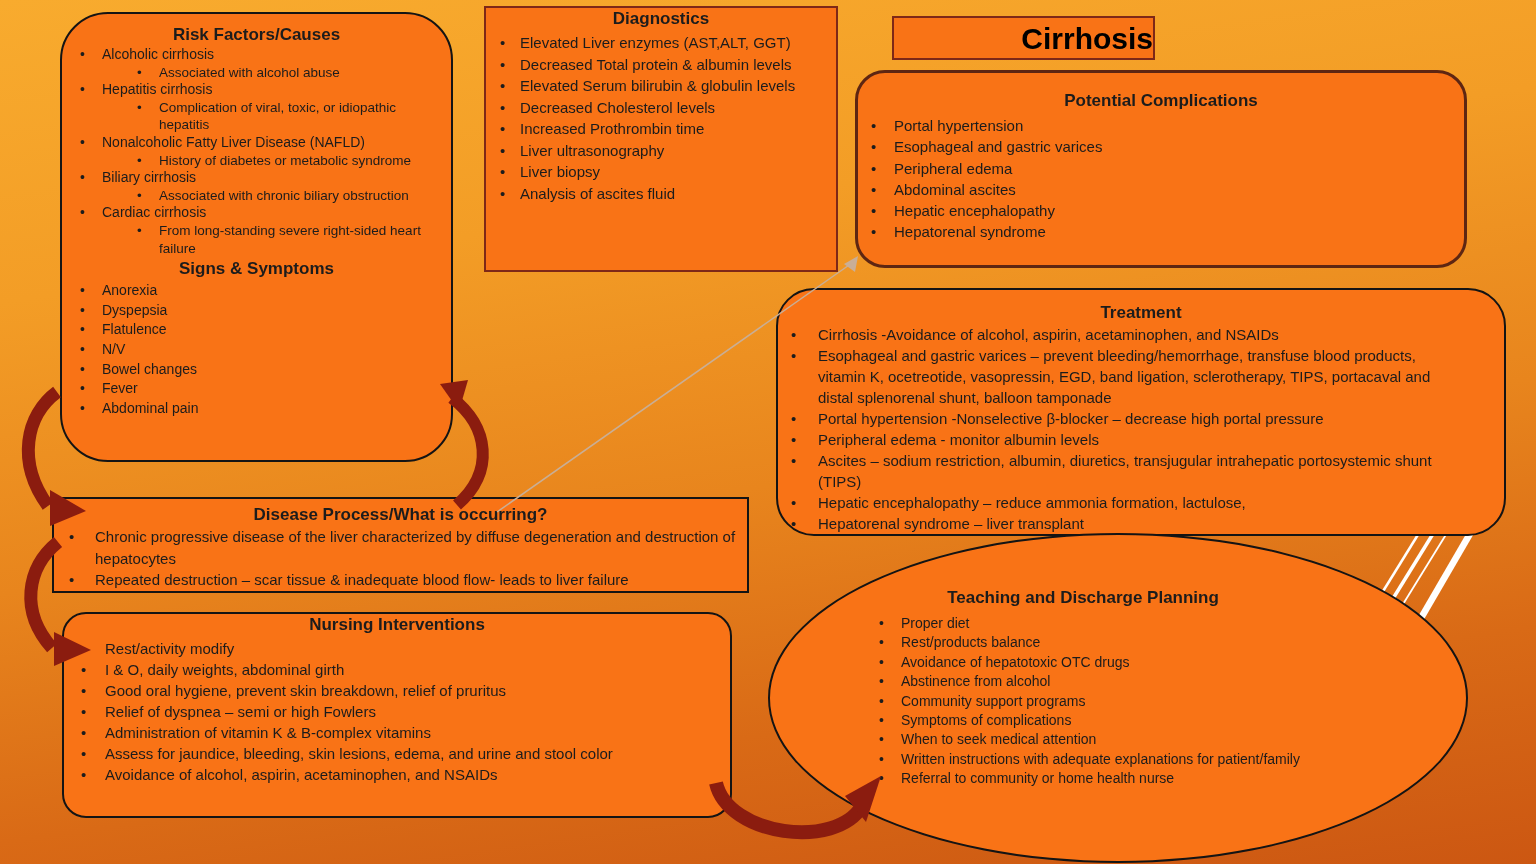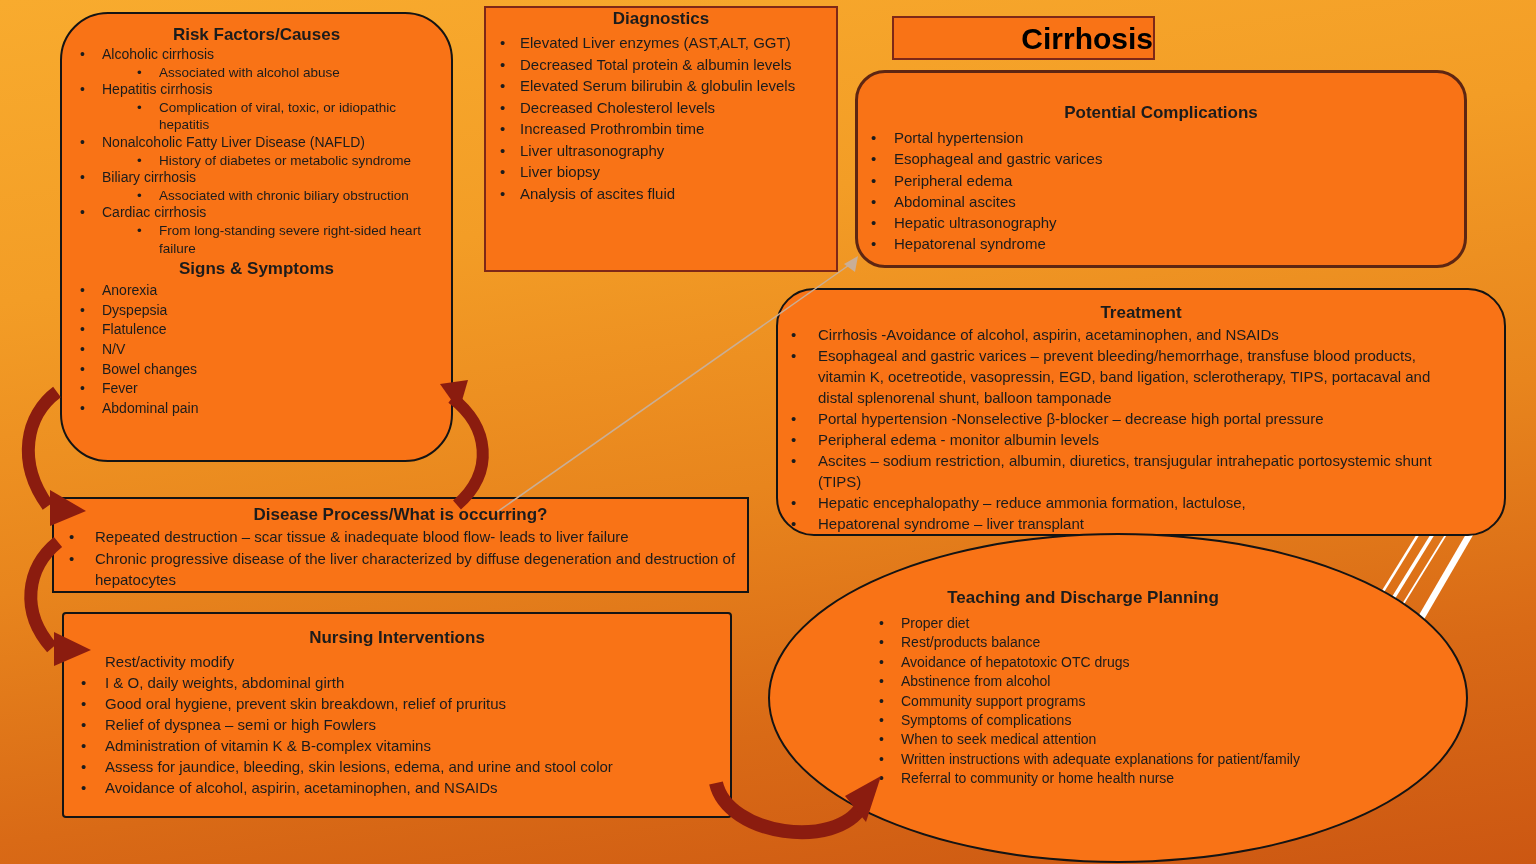--- a/index.html
+++ b/index.html
@@ -35,41 +35,41 @@
   #diagnostics-box ul{font-size:15px;line-height:21.5px;}
   #diagnostics-box ul li{padding-left:34px;padding-right:10px;}
   #diagnostics-box ul li::before{left:14px;}
 
   
   #cirrhosis-box{left:892px;top:16px;width:263px;height:44px;border:2.5px solid #7e2817;z-index:3;}
   #cirrhosis-box .maintitle{font-size:30px;font-weight:bold;line-height:42px;text-align:right;color:#000;}
 
   
   #complications-box{left:855px;top:70px;width:612px;height:198px;border:3px solid #5e2612;border-radius:30px;padding-top:16px;}
-  #complications-box .title{font-size:17px;line-height:24px;margin-bottom:2px;margin-top:12px;}
+  #complications-box .title{font-size:17px;line-height:24px;margin-bottom:2px;}
   #complications-box ul{font-size:15px;line-height:21.3px;}
   #complications-box ul li{padding-left:36px;}
   #complications-box ul li::before{left:13px;}
 
   
   #treatment-box{left:776px;top:288px;width:730px;height:248px;border:2.5px solid #141414;border-radius:38px;padding-top:12px;}
   #treatment-box .title{font-size:17px;line-height:22px;}
   #treatment-box ul{font-size:15px;line-height:21px;padding-right:48px;}
   #treatment-box ul li{padding-left:40px;}
   #treatment-box ul li::before{left:13px;}
 
   
   #disease-box{left:52px;top:497px;width:697px;height:96px;border:2.5px solid #141414;padding-top:5px;z-index:2;}
   #disease-box .title{font-size:17px;line-height:22px;}
   #disease-box ul{font-size:15px;line-height:21.5px;}
   #disease-box ul li{padding-left:41px;padding-right:8px;}
   #disease-box ul li::before{left:15px;}
 
   
-  #nursing-box{left:62px;top:612px;width:670px;height:206px;border:2.5px solid #141414;border-radius:4px;padding-top:13px;}
+  #nursing-box{left:62px;top:612px;width:670px;height:206px;border:2.5px solid #141414;border-radius:24px;padding-top:0;}
   #nursing-box .title{font-size:17px;line-height:22px;margin-bottom:2px;}
   #nursing-box ul{font-size:15px;line-height:21px;}
   #nursing-box ul li{padding-left:41px;padding-right:10px;}
   #nursing-box ul li::before{left:17px;}
 
   
   #teaching-ellipse{left:768px;top:533px;width:700px;height:330px;border:2.5px solid #141414;border-radius:50%;padding-top:52px;z-index:2;}
   #teaching-ellipse .title{font-size:17px;line-height:22px;margin-bottom:5px;padding-right:70px;}
   #teaching-ellipse ul{font-size:14px;line-height:19.4px;margin-left:95px;width:505px;}
   #teaching-ellipse ul li{padding-left:36px;}
@@ -131,43 +131,43 @@
   <div class="maintitle">Cirrhosis</div>
 </div>
 
 <div class="box" id="complications-box">
   <div class="title">Potential Complications</div>
   <ul class="blist">
       <li>Portal hypertension</li>
       <li>Esophageal and gastric varices</li>
       <li>Peripheral edema</li>
       <li>Abdominal ascites</li>
-      <li>Hepatic ultrasonography</li>
+      <li>Hepatic encephalopathy</li>
       <li>Hepatorenal syndrome</li>
     </ul>
 </div>
 
 <div class="box" id="treatment-box">
   <div class="title">Treatment</div>
   <ul class="blist">
       <li>Cirrhosis -Avoidance of alcohol, aspirin, acetaminophen, and NSAIDs</li>
       <li>Esophageal and gastric varices – prevent bleeding/hemorrhage, transfuse blood products, vitamin K, ocetreotide, vasopressin, EGD, band ligation, sclerotherapy, TIPS, portacaval and distal splenorenal shunt, balloon tamponade</li>
       <li>Portal hypertension -Nonselective  β-blocker – decrease high portal pressure</li>
       <li>Peripheral edema -  monitor albumin levels</li>
       <li>Ascites – sodium restriction, albumin, diuretics, transjugular intrahepatic portosystemic shunt (TIPS)</li>
       <li>Hepatic encephalopathy – reduce ammonia formation, lactulose,</li>
       <li>Hepatorenal syndrome – liver transplant</li>
     </ul>
 </div>
 
 <div class="box" id="disease-box">
   <div class="title">Disease Process/What is occurring?</div>
   <ul class="blist">
+      <li>Chronic progressive disease of the liver characterized by diffuse degeneration and destruction of hepatocytes</li>
       <li>Repeated destruction – scar tissue &amp; inadequate blood flow- leads to liver failure</li>
-      <li>Chronic progressive disease of the liver characterized by diffuse degeneration and destruction of hepatocytes</li>
     </ul>
 </div>
 
 <div class="box" id="nursing-box">
   <div class="title">Nursing Interventions</div>
   <ul class="blist">
       <li class="nb">Rest/activity modify</li>
       <li>I &amp; O, daily weights, abdominal girth</li>
       <li>Good oral hygiene, prevent skin breakdown, relief of pruritus</li>
       <li>Relief of dyspnea – semi or high Fowlers</li>

